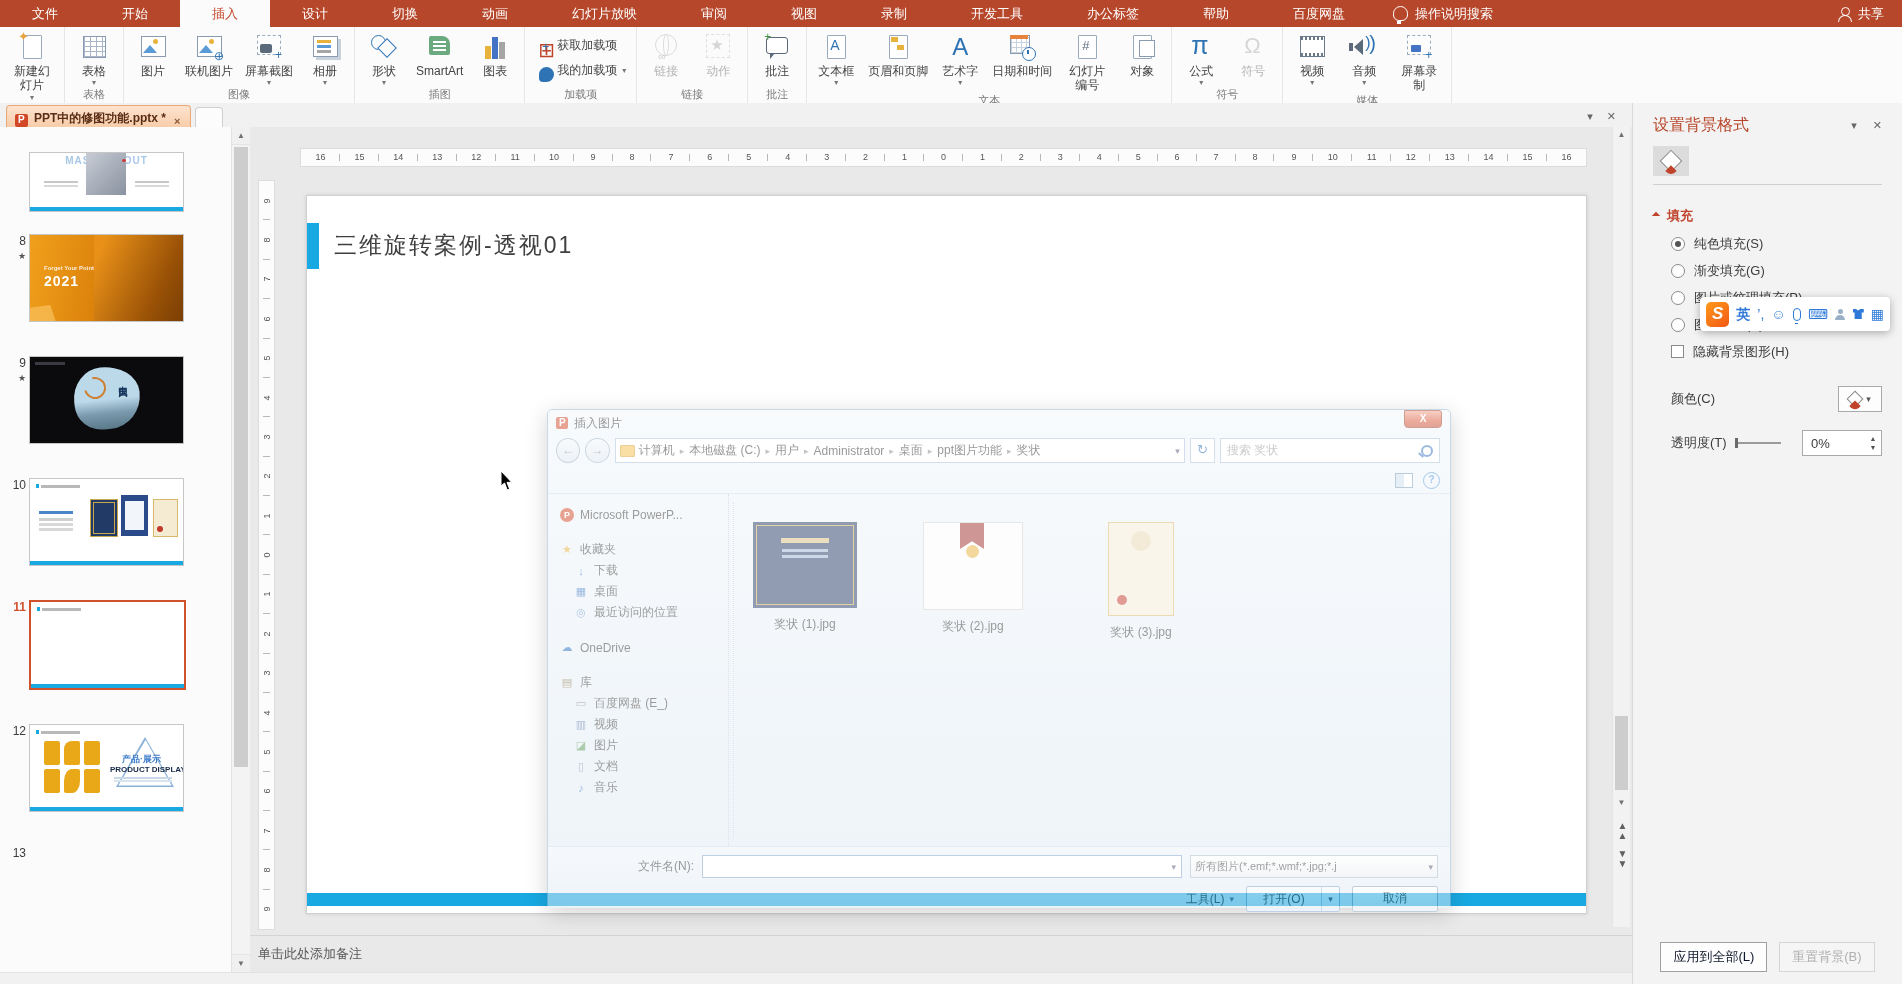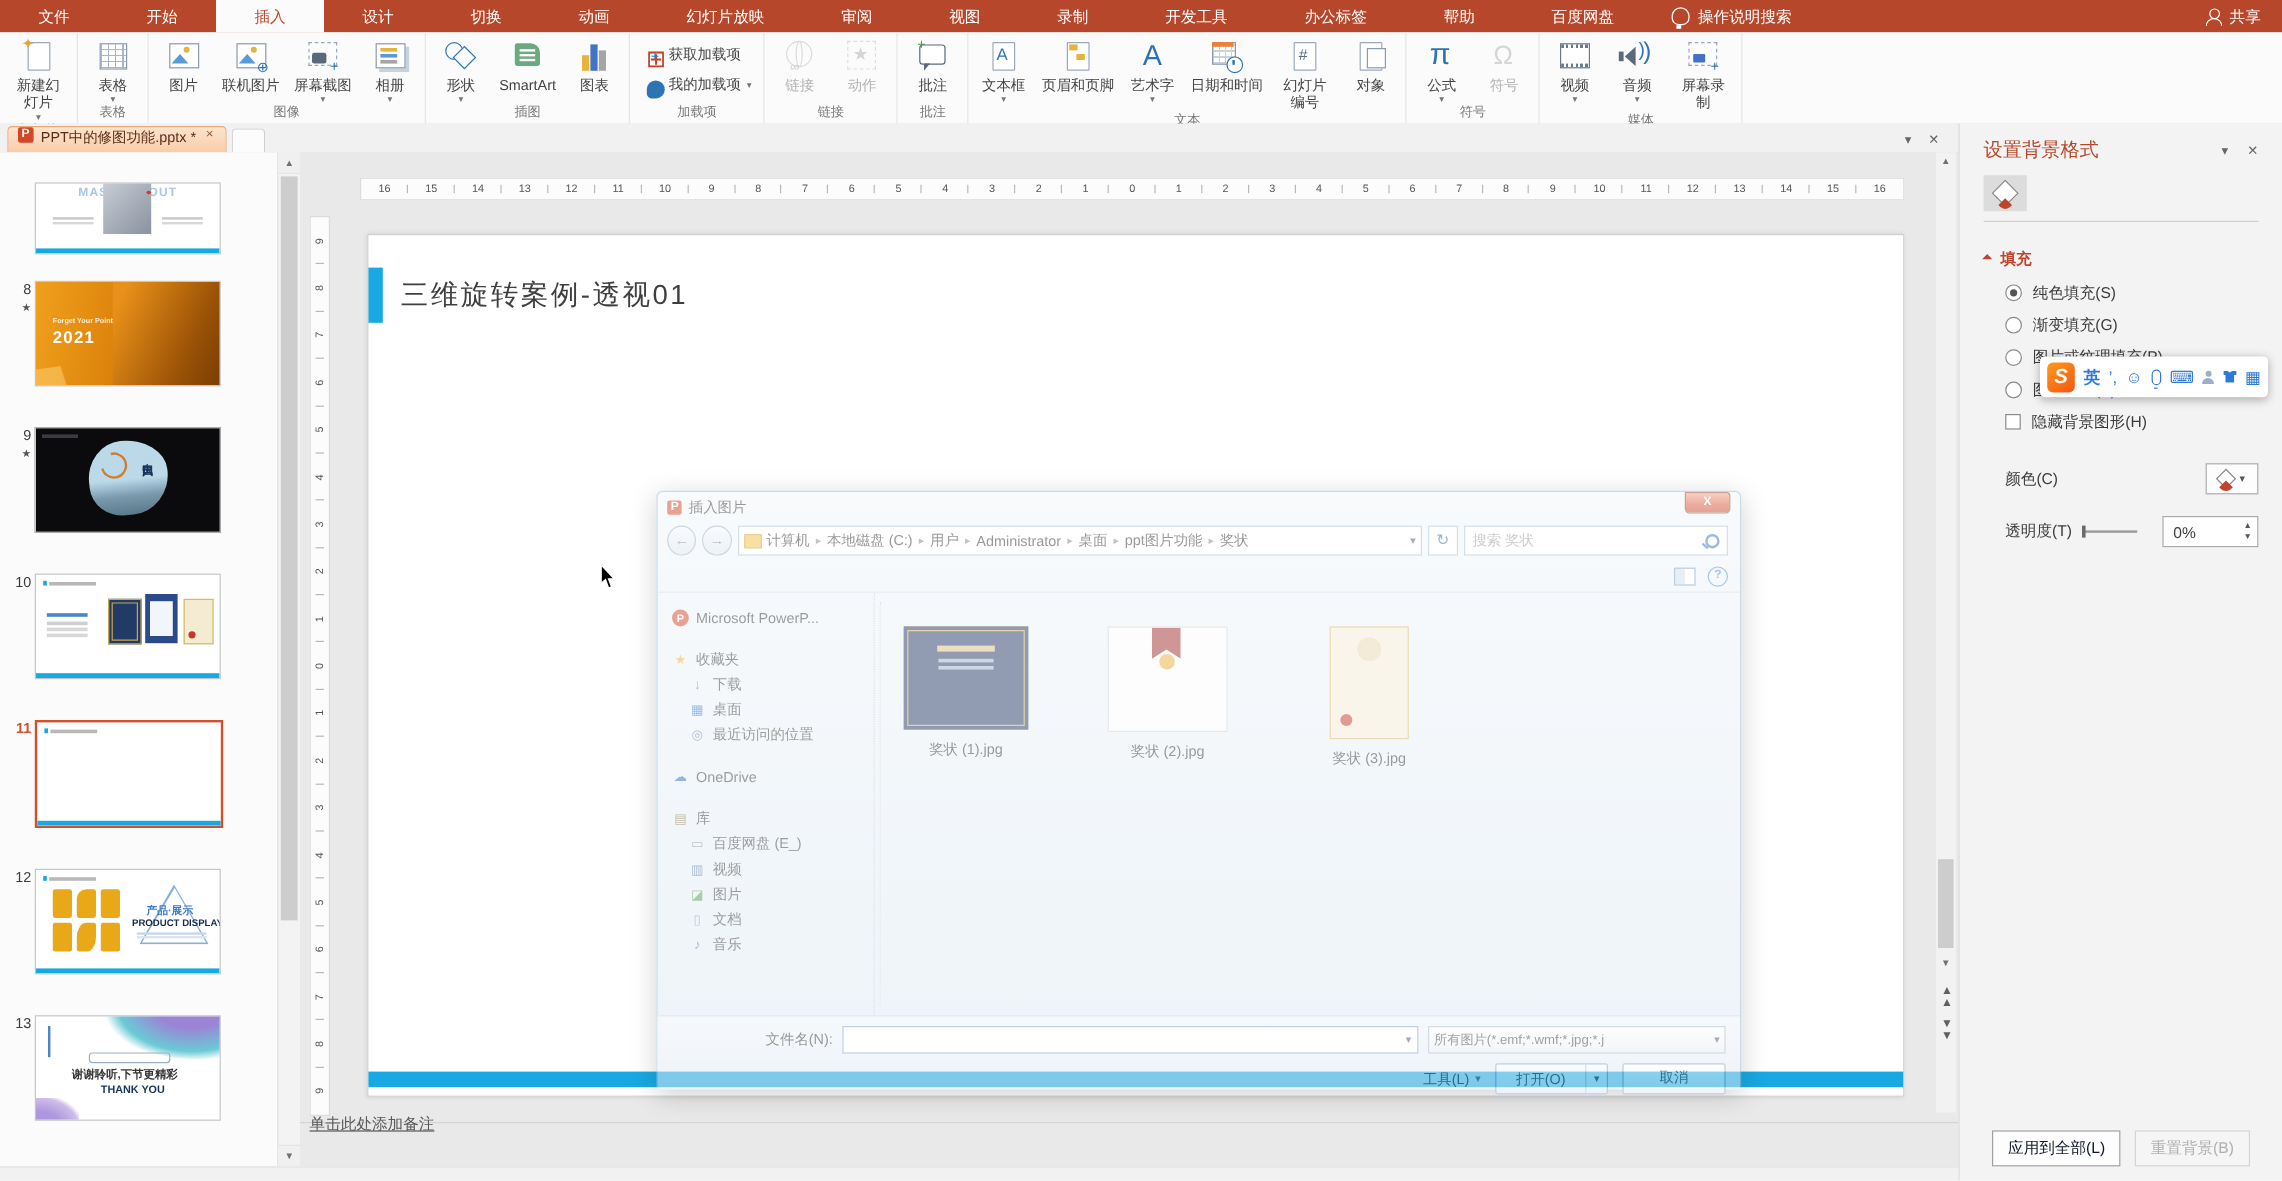--- a/index.html
+++ b/index.html
@@ -83,21 +83,21 @@
   .film::before,.film::after{content:"";position:absolute;left:0;width:100%;height:3px;background:
      repeating-linear-gradient(90deg,#6a7a8a 0 2px,transparent 2px 4px);}
   .film::before{top:0;} .film::after{bottom:0;}
   .spk{left:6px;top:7px;width:0;height:0;border-top:8px solid transparent;border-bottom:8px solid transparent;border-right:9px solid #5a6a7a;}
   .spk::before{content:"";position:absolute;left:-5px;top:-4px;width:4px;height:8px;background:#5a6a7a;}
   .wav{left:17px;top:2px;color:#2e74b5;font-size:16px;font-weight:bold;}
   .wav::after{content:")";position:absolute;left:4px;top:-2px;font-size:20px;}
   .rec{left:8px;top:13px;width:10px;height:7px;background:#4472c4;border-radius:1px;}
   
   .tabbar{position:absolute;left:0;top:103px;width:1632px;height:24px;background:#f1f1f1;border-bottom:1px solid #dcdcdc;display:flex;align-items:flex-end;}
-  .file-tab{margin-left:6px;height:21px;display:flex;align-items:flex-start;gap:6px;padding:0 8px;background:linear-gradient(#fde3cf,#f8cda9);border:1px solid #e8a878;border-bottom:none;border-radius:4px 4px 0 0;font-size:12px;font-weight:normal;color:#5a2d16;}
+  .file-tab{margin-left:6px;height:21px;display:flex;align-items:flex-end;gap:6px;padding:0 8px;background:linear-gradient(#fde3cf,#f8cda9);border:1px solid #e8a878;border-bottom:none;border-radius:4px 4px 0 0;font-size:12px;font-weight:bold;color:#5a2d16;}
   .ppt-ico{width:13px;height:13px;background:#d24726;border-radius:2px;position:relative;}
   .ppt-ico::after{content:"P";position:absolute;left:3px;top:0px;color:#fff;font-size:10px;font-weight:bold;}
   .tab-close{color:#8a5a3a;font-size:11px;padding:0 2px;cursor:default;}
   .new-tab{width:26px;height:19px;margin-left:4px;background:#fcfcfc;border:1px solid #cfcfcf;border-bottom:none;border-radius:4px 4px 0 0;}
   .tabbar-ctrls{margin-left:auto;display:flex;align-items:center;gap:14px;padding:0 16px 4px 0;color:#666;font-size:11px;}
   
   .slide-panel{position:absolute;left:0;top:127px;width:250px;height:845px;background:#fbfbfb;}
   .slides{position:absolute;left:0;top:0;right:20px;padding-top:25px;}
   .srow{display:flex;margin-bottom:34px;}
   .snumcol{width:26px;text-align:right;padding-right:3px;font-size:12px;color:#3c3c3c;}
@@ -161,21 +161,21 @@
   .vruler{position:absolute;left:8px;top:53px;width:15px;height:748px;background:#fcfcfc;border:1px solid #dcdcdc;display:flex;flex-direction:column;font-size:9px;color:#555;}
   .vc{flex:1;position:relative;display:flex;align-items:center;justify-content:center;}
   .vc span{transform:rotate(-90deg);display:block;}
   .vc::after{content:"";position:absolute;bottom:0;left:4px;height:1px;width:7px;background:#b8b8b8;}
   .vc:last-child::after{display:none;}
   .slide{position:absolute;left:56px;top:68px;width:1279px;height:717px;background:#fff;border:1px solid #cfcfcf;box-shadow:0 0 4px rgba(0,0,0,.12);}
   .accentbar{position:absolute;left:0;top:27px;width:12px;height:46px;background:#18a9e2;}
   .slide-title{position:absolute;left:27px;top:34px;font-size:23px;color:#3f3f3f;letter-spacing:2px;}
   .slide-bottombar{position:absolute;left:0;right:0;top:697px;height:13px;background:#18a9e2;}
   .notes-div{position:absolute;left:0;right:0;top:808px;border-top:1px solid #d4d4d4;}
-  .notes{position:absolute;left:8px;top:801px;font-size:13px;color:#595959;text-decoration:underline;}
+  .notes{position:absolute;left:8px;top:818px;font-size:13px;color:#595959;}
   .cursor{position:absolute;left:250px;top:344px;z-index:60;}
   
   .cscroll{position:absolute;right:2px;top:0;width:17px;height:800px;background:#f2f2f2;border-left:1px solid #e4e4e4;}
   .cscroll .arr{position:absolute;left:0;width:17px;height:16px;color:#707070;font-size:8px;text-align:center;line-height:16px;}
   .cscroll .thumb{position:absolute;left:2px;right:2px;top:589px;height:74px;background:#cdcdcd;}
   .cscroll .dbl{position:absolute;left:1px;width:15px;height:22px;color:#606060;font-size:10px;text-align:center;line-height:10px;letter-spacing:-2px;}
   
   .dialog{position:absolute;left:240px;top:213px;width:902px;height:497px;opacity:.5;
      background:linear-gradient(#f2f7fb,#dde9f3);border:1px solid #96b5d2;border-radius:5px 5px 3px 3px;
      box-shadow:0 5px 22px rgba(0,0,0,.35);font-size:12px;color:#333;z-index:20;}
@@ -618,28 +618,20 @@
           </div>
           <div class="tri"></div>
           <div class="pt1">产品·展示</div>
           <div class="pt2">PRODUCT DISPLAY</div>
           <div class="pt3"></div>
           <div class="cyanbar"></div>
         </div>
       </div>
       <div class="srow">
         <div class="snumcol"><span class="num">13</span></div>
-        <div class="sthumb t-thanks">
-          <div class="wave"></div>
-          <div class="wave2"></div>
-          <div class="vline"></div>
-          <div class="pill"></div>
-          <div class="tt1">谢谢聆听,下节更精彩</div>
-          <div class="tt2">THANK YOU</div>
-        </div>
       </div>
     </div>
   <div class="pscroll">
     <div class="arr up">▲</div>
     <div class="thumb"></div>
     <div class="arr dn">▼</div>
   </div>
 </div>
 
 <div class="canvas">

